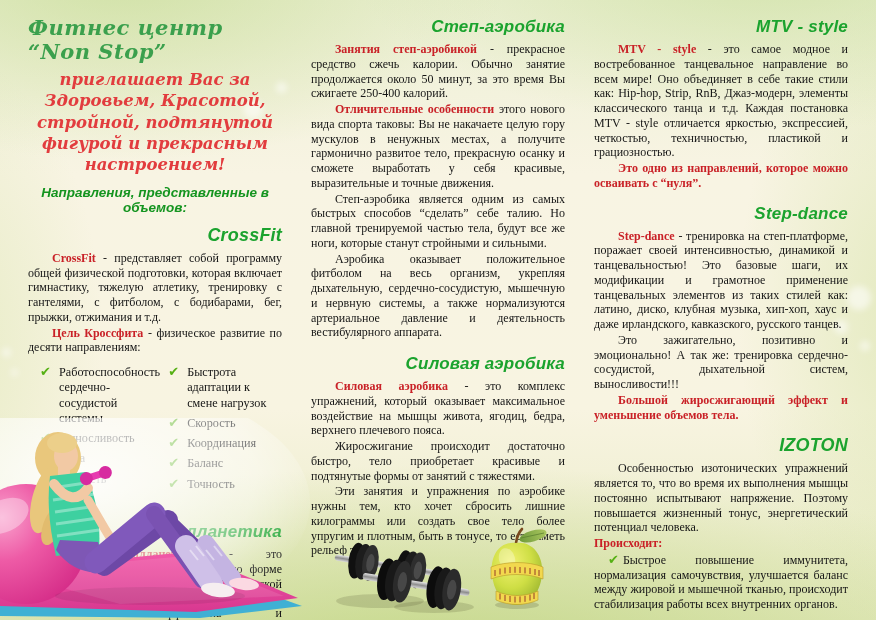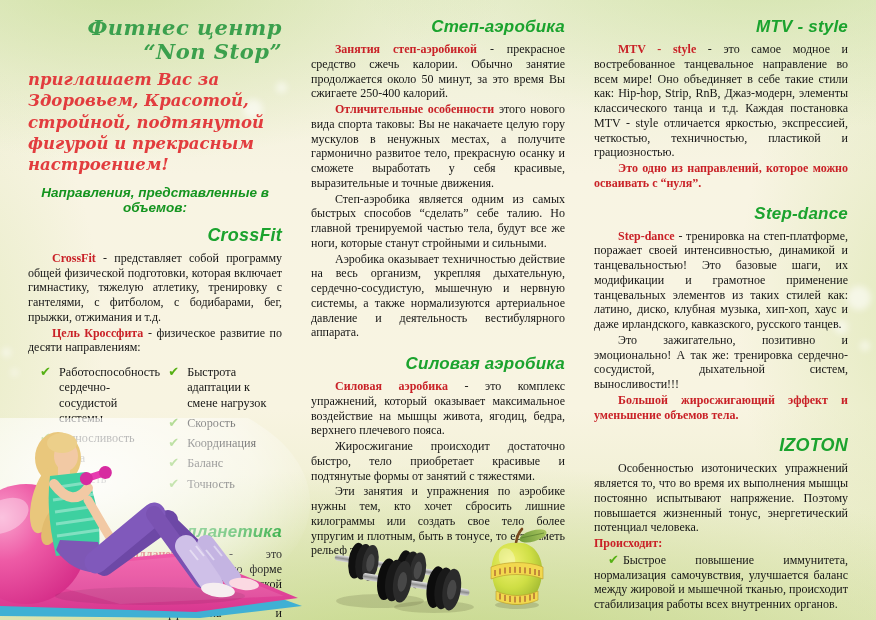--- a/index.html
+++ b/index.html
@@ -18,23 +18,23 @@
   .b1{left:243px;top:99px;width:20px;height:20px;}
   .b2{left:276px;top:82px;width:11px;height:11px;}
   .b3{left:847px;top:286px;width:24px;height:24px;}
   .b4{left:834px;top:320px;width:14px;height:14px;}
   .b5{left:860px;top:341px;width:10px;height:10px;}
   .b6{left:2px;top:348px;width:9px;height:9px;}
   .b7{left:11px;top:369px;width:7px;height:7px;}
   .cols{position:relative;display:flex;padding:0 28px;gap:29px;}
   .col{flex:0 0 254px;width:254px;}
   .script-title{font-family:"DejaVu Serif",serif;font-style:italic;font-weight:bold;
-    font-size:21px;line-height:1.15;color:#3ba04d;text-align:right;margin:16px 0 5px;letter-spacing:.5px;}
+    font-size:21px;line-height:1.15;color:#3ba04d;text-align:left;margin:16px 0 5px;letter-spacing:.5px;}
   .script-sub{font-family:"DejaVu Serif",serif;font-style:italic;font-weight:bold;
-    font-size:16.5px;line-height:1.28;color:#e23c3e;text-align:left;margin:1px 0 10px;}
+    font-size:16.5px;line-height:1.28;color:#e23c3e;text-align:center;margin:1px 0 10px;}
   .directions{font-family:"Liberation Sans",sans-serif;font-style:italic;font-weight:bold;
     font-size:13.5px;color:#14941f;text-align:center;margin:9px 0 5px;}
   .sec-title{font-family:"Liberation Sans",sans-serif;font-style:italic;font-weight:bold;
     font-size:17px;color:#1ba32e;text-align:right;margin:10px 0 5px;letter-spacing:.2px;}
   .first-title{margin-top:17px;}
   .body-p{font-size:12px;line-height:1.23;text-align:justify;text-indent:24px;margin:0 0 1px;}
   .lead{color:#c92127;font-weight:bold;}
   .red-p{color:#c92127;font-weight:bold;}
   .no-indent{text-indent:0;}
   .check{color:#55b013;font-weight:bold;font-family:"DejaVu Sans",sans-serif;font-size:13px;}
@@ -93,21 +93,21 @@
       <div class="photo-spacer"></div>
       <p class="body-p"><span class="lead">Калланетика</span><span> - это медленная, спокойная по форме гимнастика со статической нагрузкой. Она высокоэффективна и способствует подтяжке мышц  и  быстрому  снижению веса и уменьшению объемов тела.</span></p>
 
     </div>
 
     <div class="col">
       <div class="sec-title first-title">Степ-аэробика</div>
       <p class="body-p"><span class="lead">Занятия степ-аэробикой</span><span> - прекрасное средство сжечь калории. Обычно занятие продолжается около 50 минут, за это время Вы сжигаете 250-400 калорий.</span></p>
       <p class="body-p"><span class="lead">Отличительные особенности</span><span> этого нового вида спорта таковы: Вы не накачаете целую гору мускулов в ненужных местах, а получите гармонично развитое тело, прекрасную осанку и сможете выработать у себя красивые, выразительные и точные движения.</span></p>
       <p class="body-p">Степ-аэробика является одним из самых быстрых способов “сделать” себе талию. Но главной тренируемой частью тела, будут все же ноги, которые станут стройными и сильными.</p>
-      <p class="body-p">Аэробика оказывает техничностью действие на весь организм, укрепляя дыхательную, сердечно-сосудистую, мышечную и нервную системы, а также нормализуются артериальное давление и деятельность вестибулярного аппарата.</p>
+      <p class="body-p">Аэробика оказывает положительное фитболом на весь организм, укрепляя дыхательную, сердечно-сосудистую, мышечную и нервную системы, а также нормализуются артериальное давление и деятельность вестибулярного аппарата.</p>
 
       <div class="sec-title" style="margin-top:14px;">Силовая аэробика</div>
       <p class="body-p"><span class="lead">Силовая аэробика</span><span> - это комплекс упражнений, который оказывает максимальное воздействие на мышцы живота, ягодиц, бедра, верхнего плечевого пояса.</span></p>
       <p class="body-p">Жиросжигание происходит достаточно быстро, тело приобретает красивые и подтянутые формы от занятий с тяжестями.</p>
       <p class="body-p">Эти занятия и упражнения по аэробике нужны тем, кто хочет сбросить лишние килограммы или создать свое тело более упругим и плотным, быть в тонусе, то есть иметь рельеф тела.</p>
     </div>
 
     <div class="col">
       <div class="sec-title first-title">MTV - style</div>
       <p class="body-p"><span class="lead">MTV - style</span><span> - это самое модное и востребованное танцевальное направление во всем мире! Оно объединяет в себе такие стили как: Hip-hop, Strip, RnB, Джаз-модерн, элементы классического танца и т.д. Каждая постановка MTV - style отличается яркостью, экспрессией, четкостью, техничностью, пластикой  и  грациозностью.</span></p>

